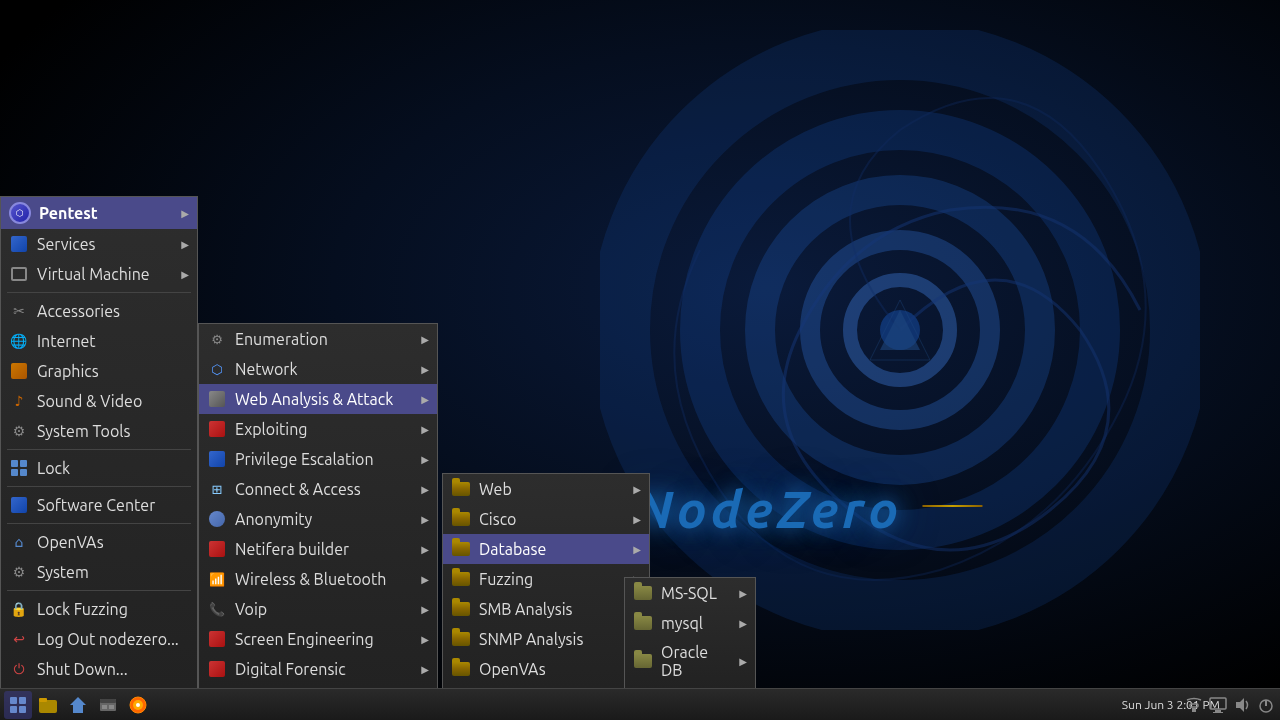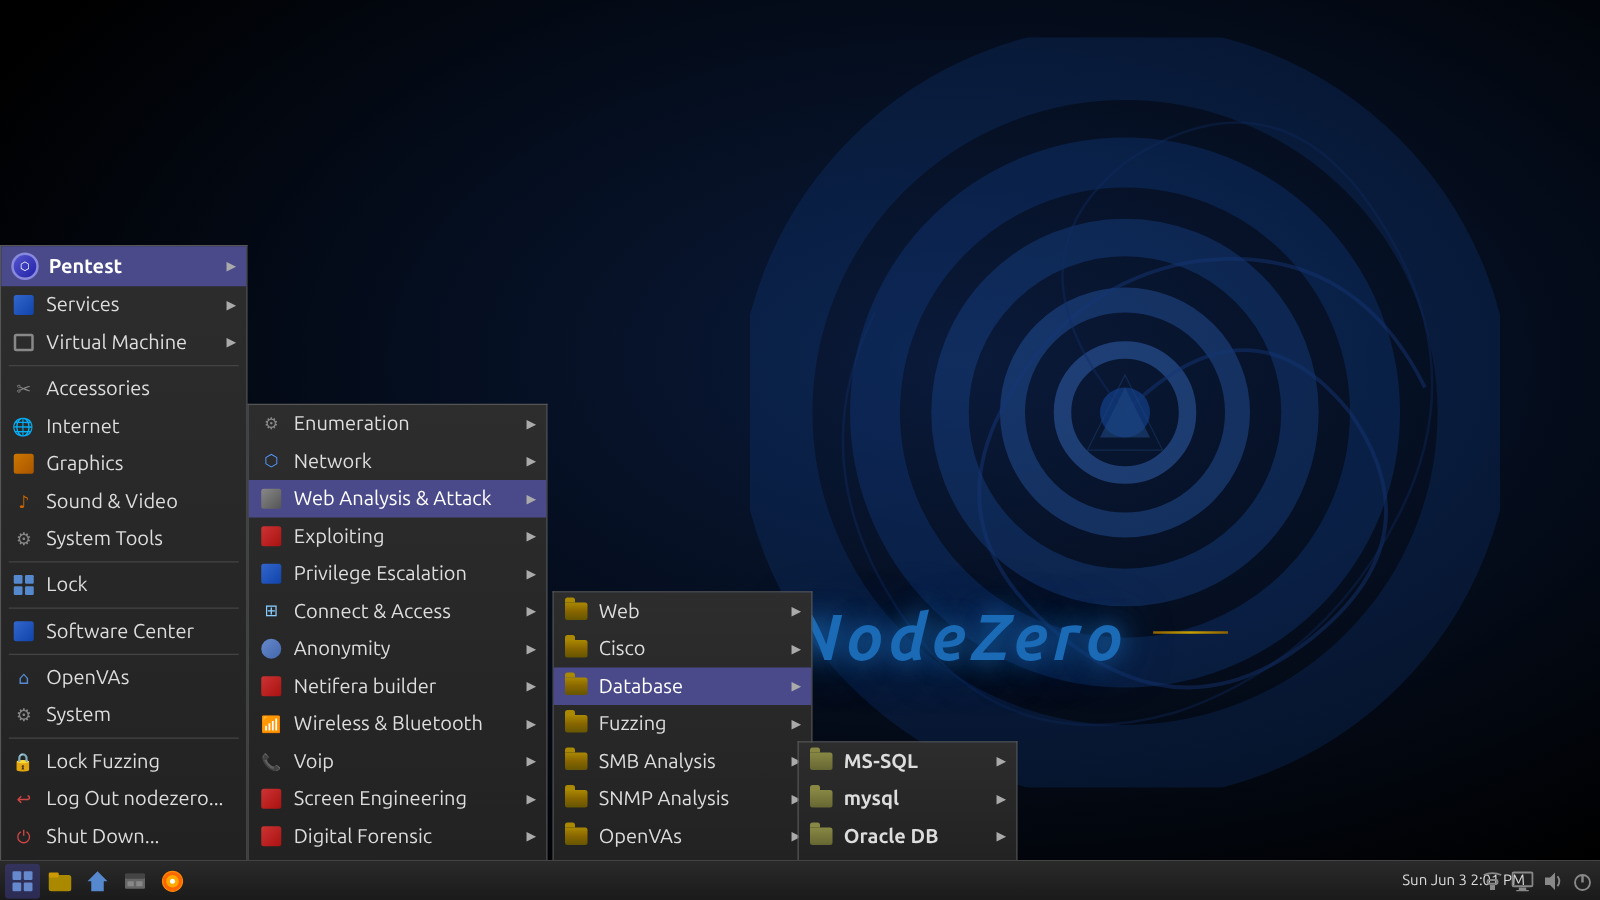--- a/index.html
+++ b/index.html
@@ -197,29 +197,28 @@
       border: 1px solid #555;
       border-bottom: none;
       position: absolute;
       left: 442px;
       bottom: 0;
       padding-bottom: 4px;
     }
 
     
     .menu-col4 {
-      width: 176px;
+      width: 132px;
       background: linear-gradient(180deg, #2d2d2d 0%, #222 100%);
       border: 1px solid #555;
       border-bottom: none;
       position: absolute;
-      left: 638px;
+      left: 624px;
       bottom: 0;
       padding-bottom: 4px;
-      font-weight: bold;
     }
 
     
     .folder-icon {
       width: 18px;
       height: 14px;
       background: linear-gradient(180deg, #aa8800 0%, #886600 50%, #665500 100%);
       border-radius: 0 2px 2px 2px;
       position: relative;
       display: inline-block;

